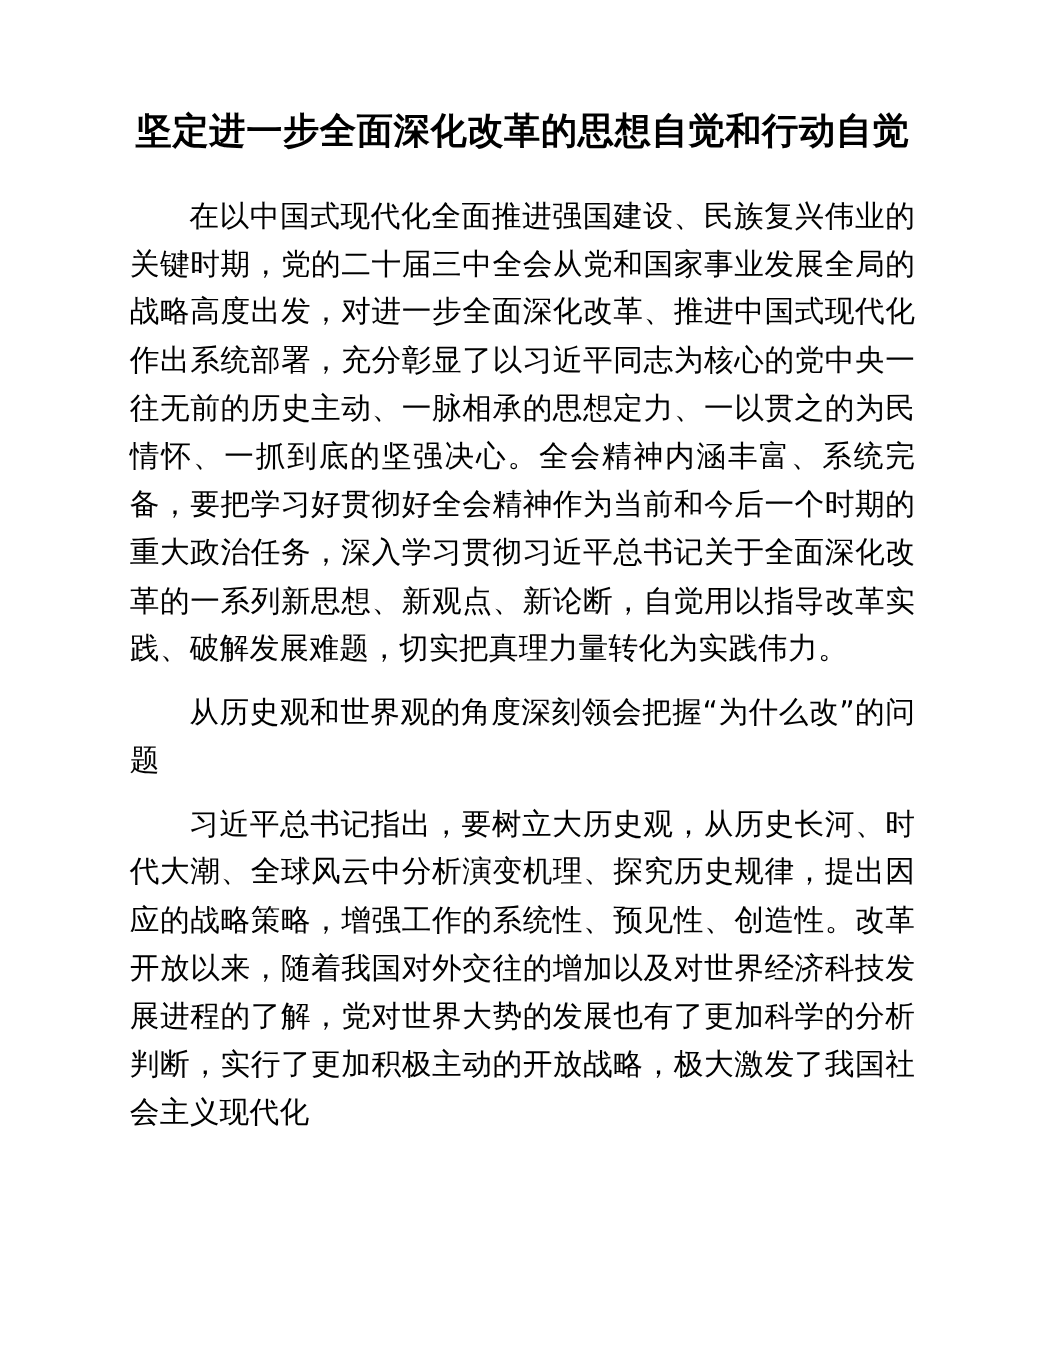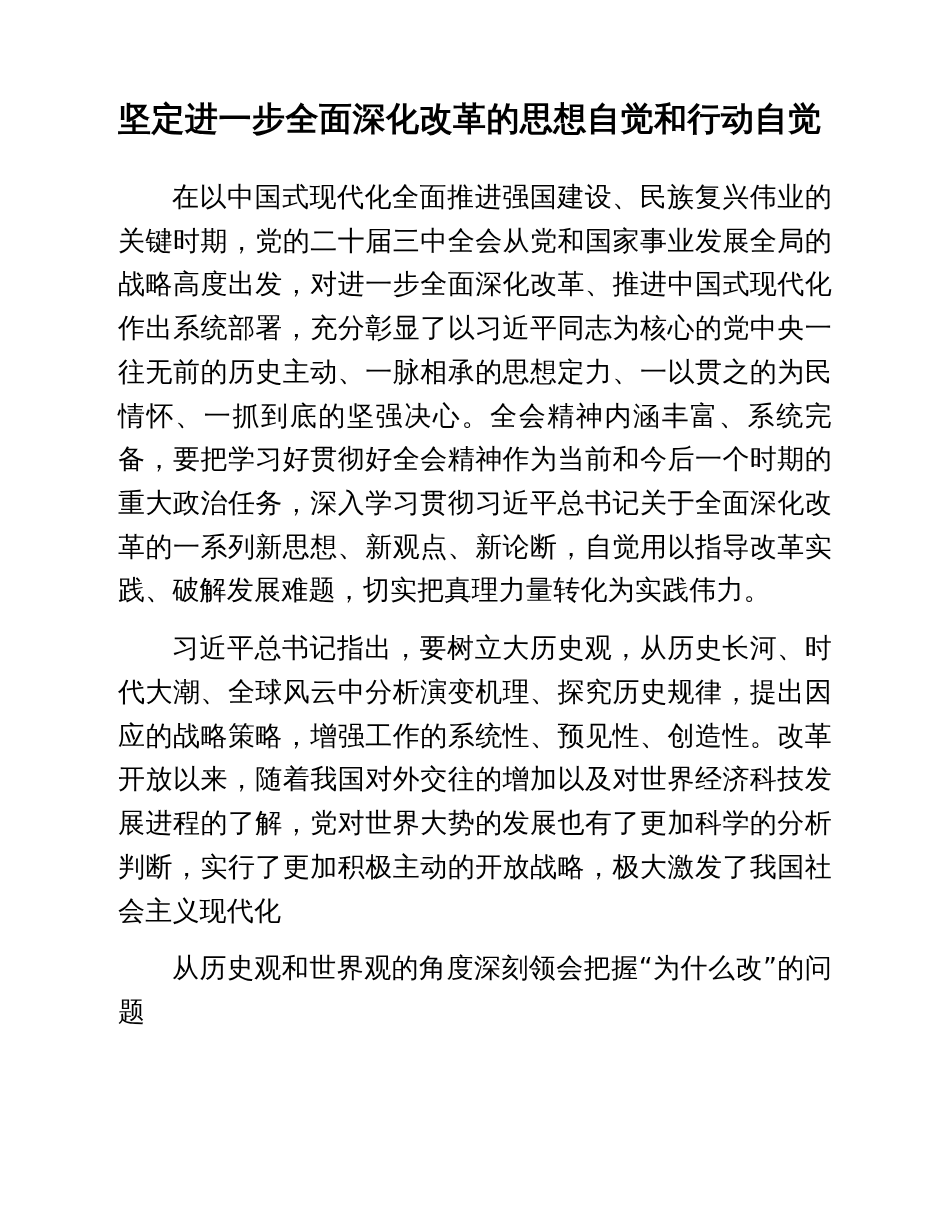--- a/index.html
+++ b/index.html
@@ -18,20 +18,21 @@
     width: 950px;
     height: 1230px;
     box-sizing: border-box;
     padding: 96px 118px 0 118px;
     position: relative;
   }
   .doc-title {
     font-size: 33px;
     font-weight: bold;
     line-height: 1.42;
+    text-align: center;
     letter-spacing: 0.5px;
     margin: 0 0 10px 0;
   }
   .para {
     font-size: 27px;
     line-height: 1.62;
     text-align: justify;
     text-justify: inter-ideograph;
     margin: 14px 0 0 0;
     text-indent: 2em;
@@ -40,15 +41,15 @@
   .para:first-of-type {
     margin-top: 32px;
   }
 </style>
 </head>
 <body>
 
 <div class="page">
   <h1 class="doc-title">坚定进一步全面深化改革的思想自觉和行动自觉</h1>
   <p class="para">在以中国式现代化全面推进强国建设、民族复兴伟业的关键时期，党的二十届三中全会从党和国家事业发展全局的战略高度出发，对进一步全面深化改革、推进中国式现代化作出系统部署，充分彰显了以习近平同志为核心的党中央一往无前的历史主动、一脉相承的思想定力、一以贯之的为民情怀、一抓到底的坚强决心。全会精神内涵丰富、系统完备，要把学习好贯彻好全会精神作为当前和今后一个时期的重大政治任务，深入学习贯彻习近平总书记关于全面深化改革的一系列新思想、新观点、新论断，自觉用以指导改革实践、破解发展难题，切实把真理力量转化为实践伟力。</p>
+  <p class="para">从历史观和世界观的角度深刻领会把握“为什么改”的问题</p>
   <p class="para">习近平总书记指出，要树立大历史观，从历史长河、时代大潮、全球风云中分析演变机理、探究历史规律，提出因应的战略策略，增强工作的系统性、预见性、创造性。改革开放以来，随着我国对外交往的增加以及对世界经济科技发展进程的了解，党对世界大势的发展也有了更加科学的分析判断，实行了更加积极主动的开放战略，极大激发了我国社会主义现代化</p>
-  <p class="para">从历史观和世界观的角度深刻领会把握“为什么改”的问题</p>
 </div>
 
 </body></html>

